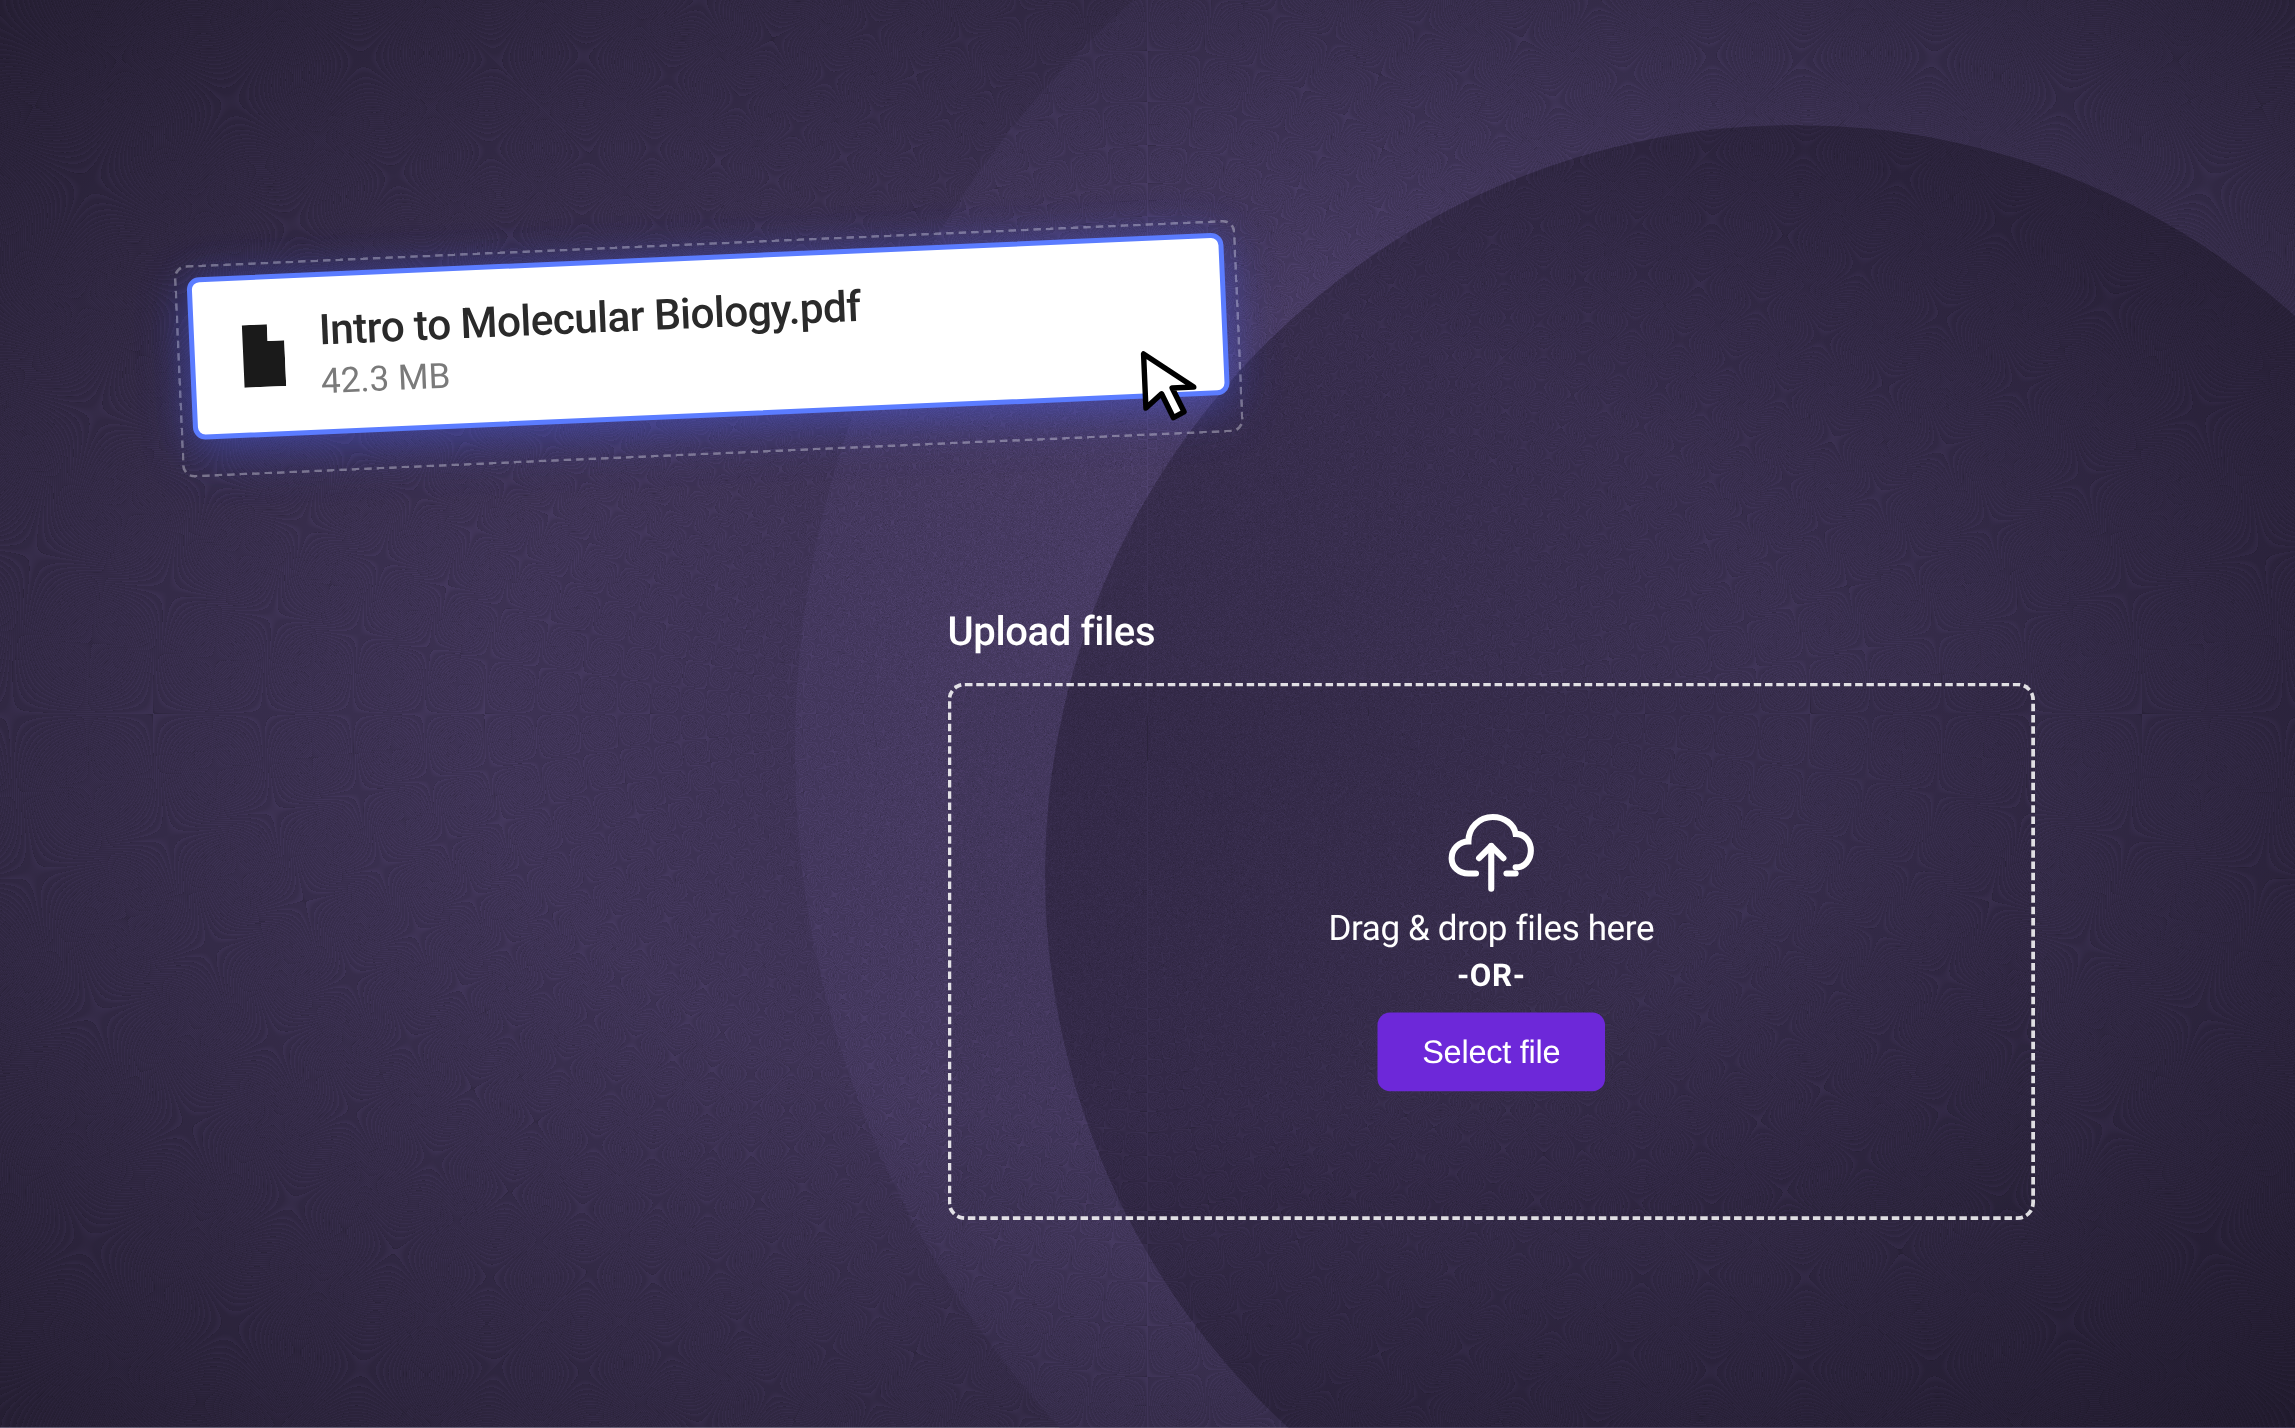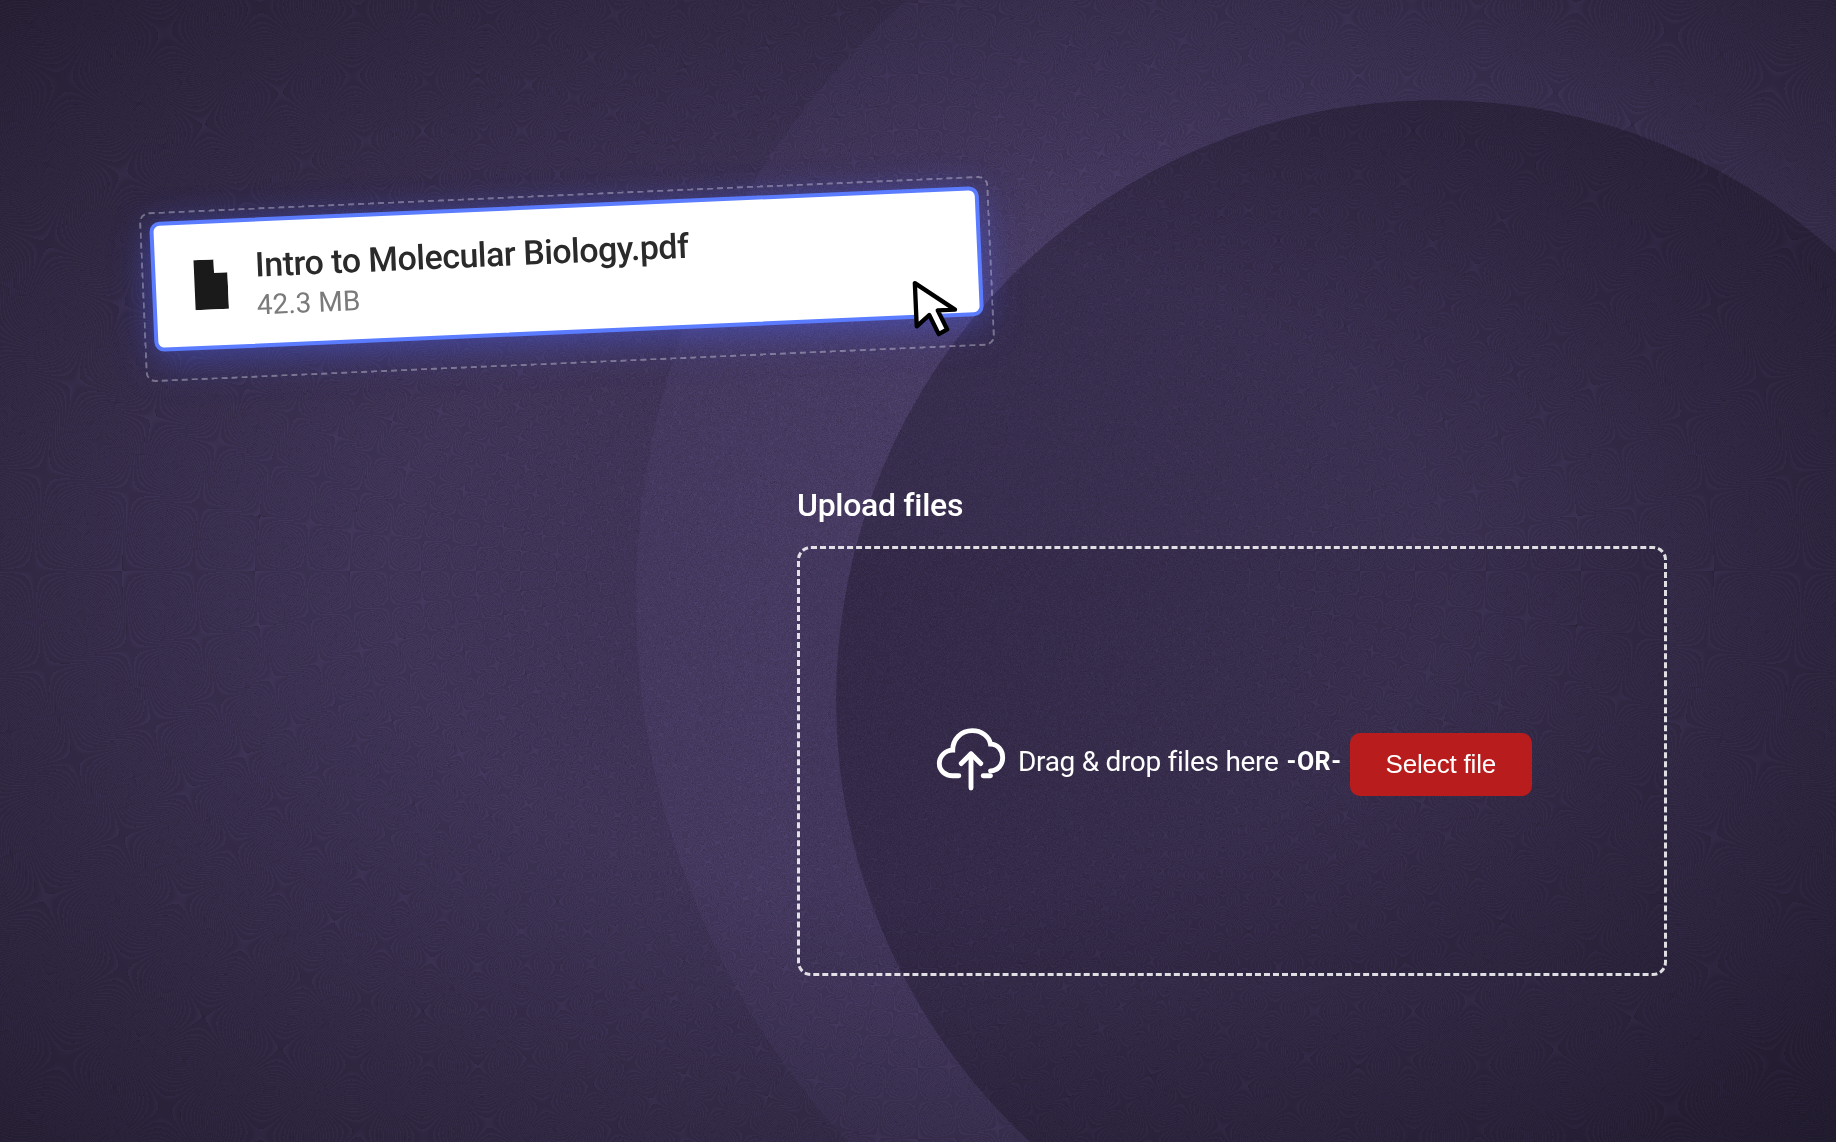--- a/index.html
+++ b/index.html
@@ -129,40 +129,40 @@
       right: 28px;
       bottom: 8px;
       width: 52px;
       height: 60px;
       z-index: 11;
     }
 
     
     .upload-section {
       position: absolute;
-      left: 797px;
+      left: 758px;
       top: 486px;
       z-index: 10;
     }
 
     .upload-title {
       font-size: 32px;
       font-weight: 500;
       color: #ffffff;
       margin-bottom: 22px;
       letter-spacing: -0.3px;
     }
 
     .dropzone {
       width: 870px;
       height: 430px;
       border: 3px dashed rgba(255, 255, 255, 0.85);
       border-radius: 14px;
       display: flex;
-      flex-direction: row;
+      flex-direction: column;
       align-items: center;
       justify-content: center;
       gap: 8px;
       background: rgba(0, 0, 0, 0.05);
     }
 
     .cloud-icon {
       width: 78px;
       height: 68px;
     }
@@ -175,21 +175,21 @@
     }
 
     .dropzone-or {
       font-size: 25px;
       font-weight: 700;
       color: #ffffff;
       letter-spacing: 0.5px;
     }
 
     .select-button {
-      background: #b91c1c;
+      background: #6d28d9;
       color: #ffffff;
       border: none;
       border-radius: 10px;
       padding: 16px 36px;
       font-size: 26px;
       font-weight: 500;
       cursor: pointer;
       letter-spacing: -0.2px;
       margin-top: 6px;
     }

